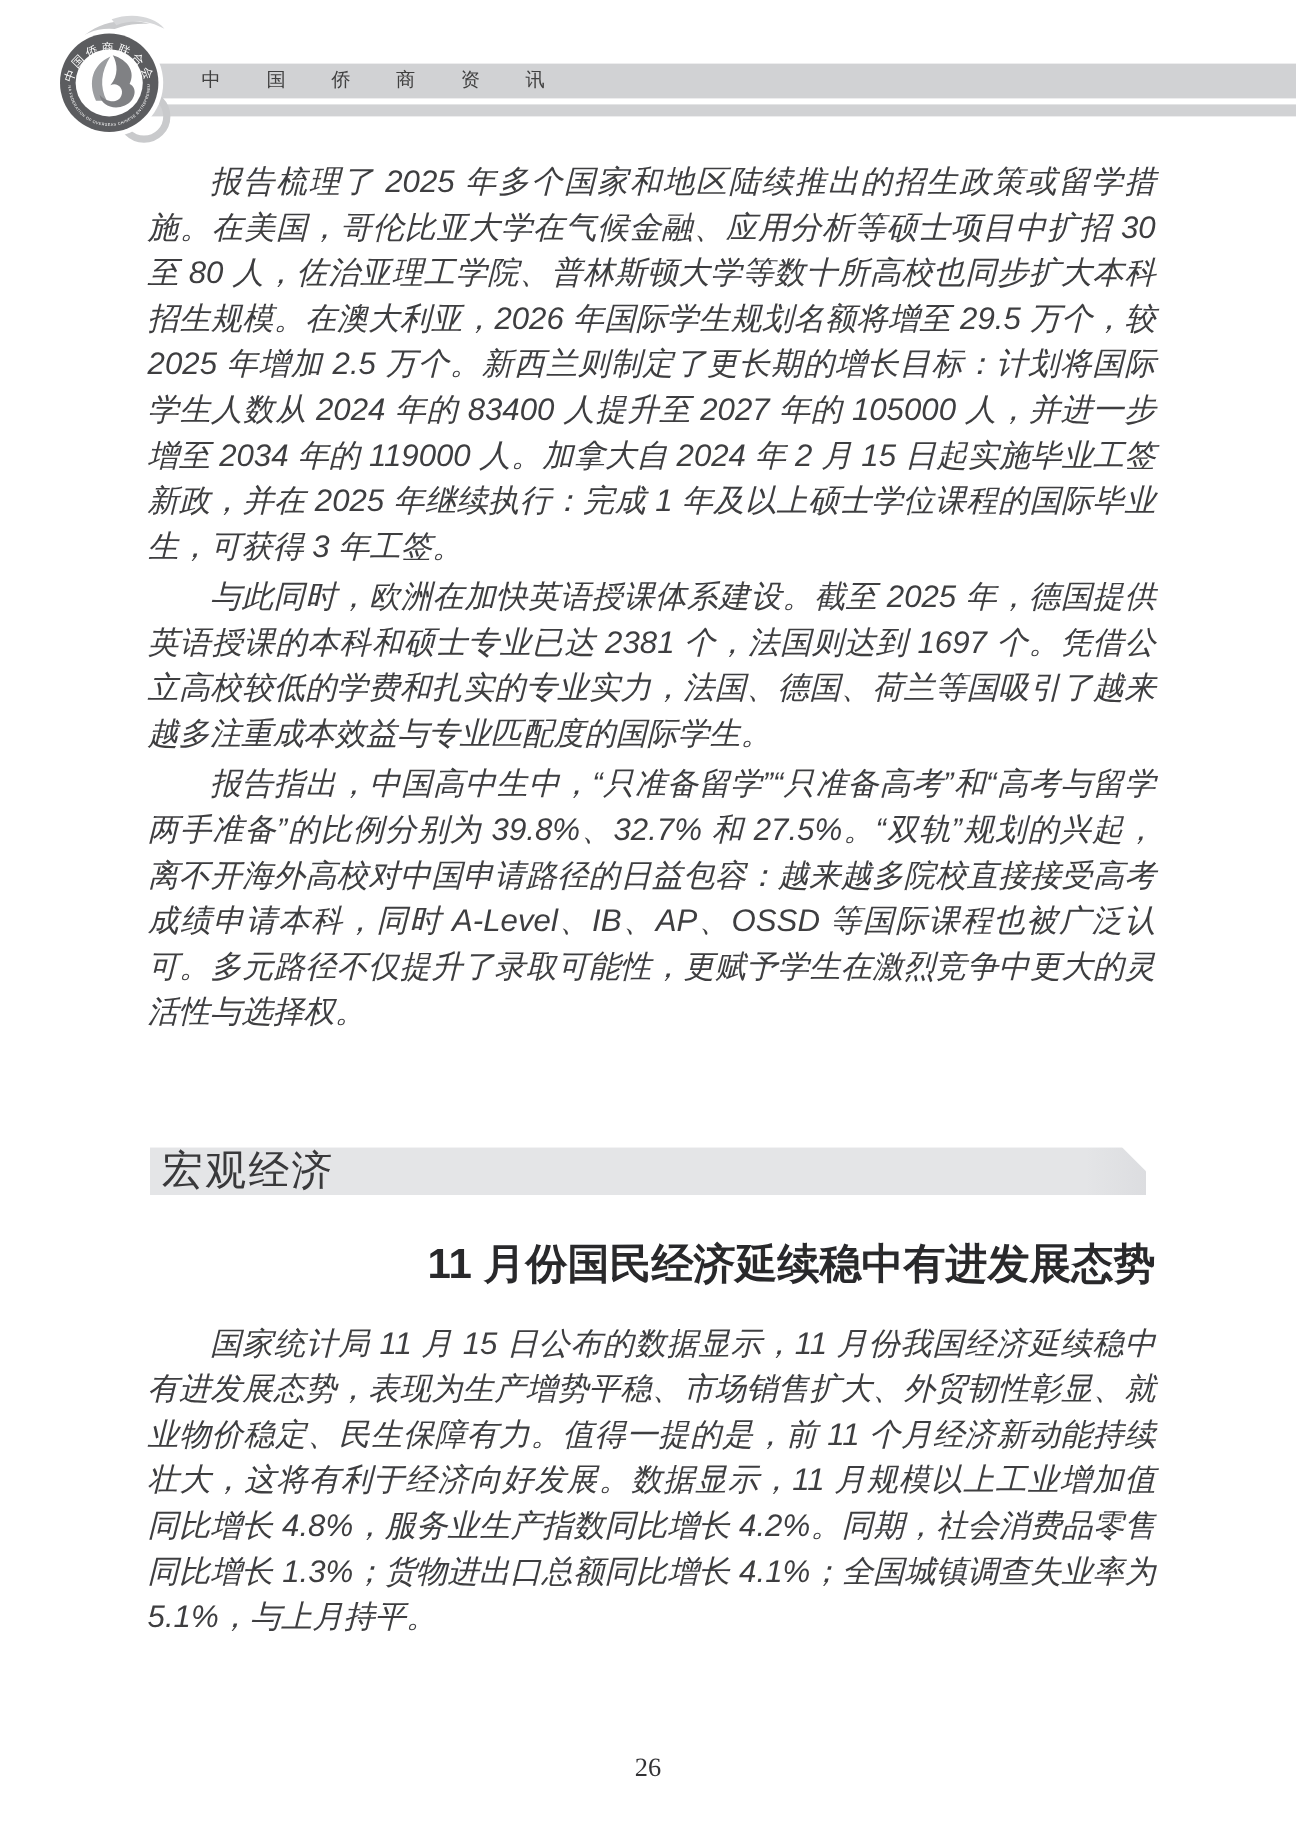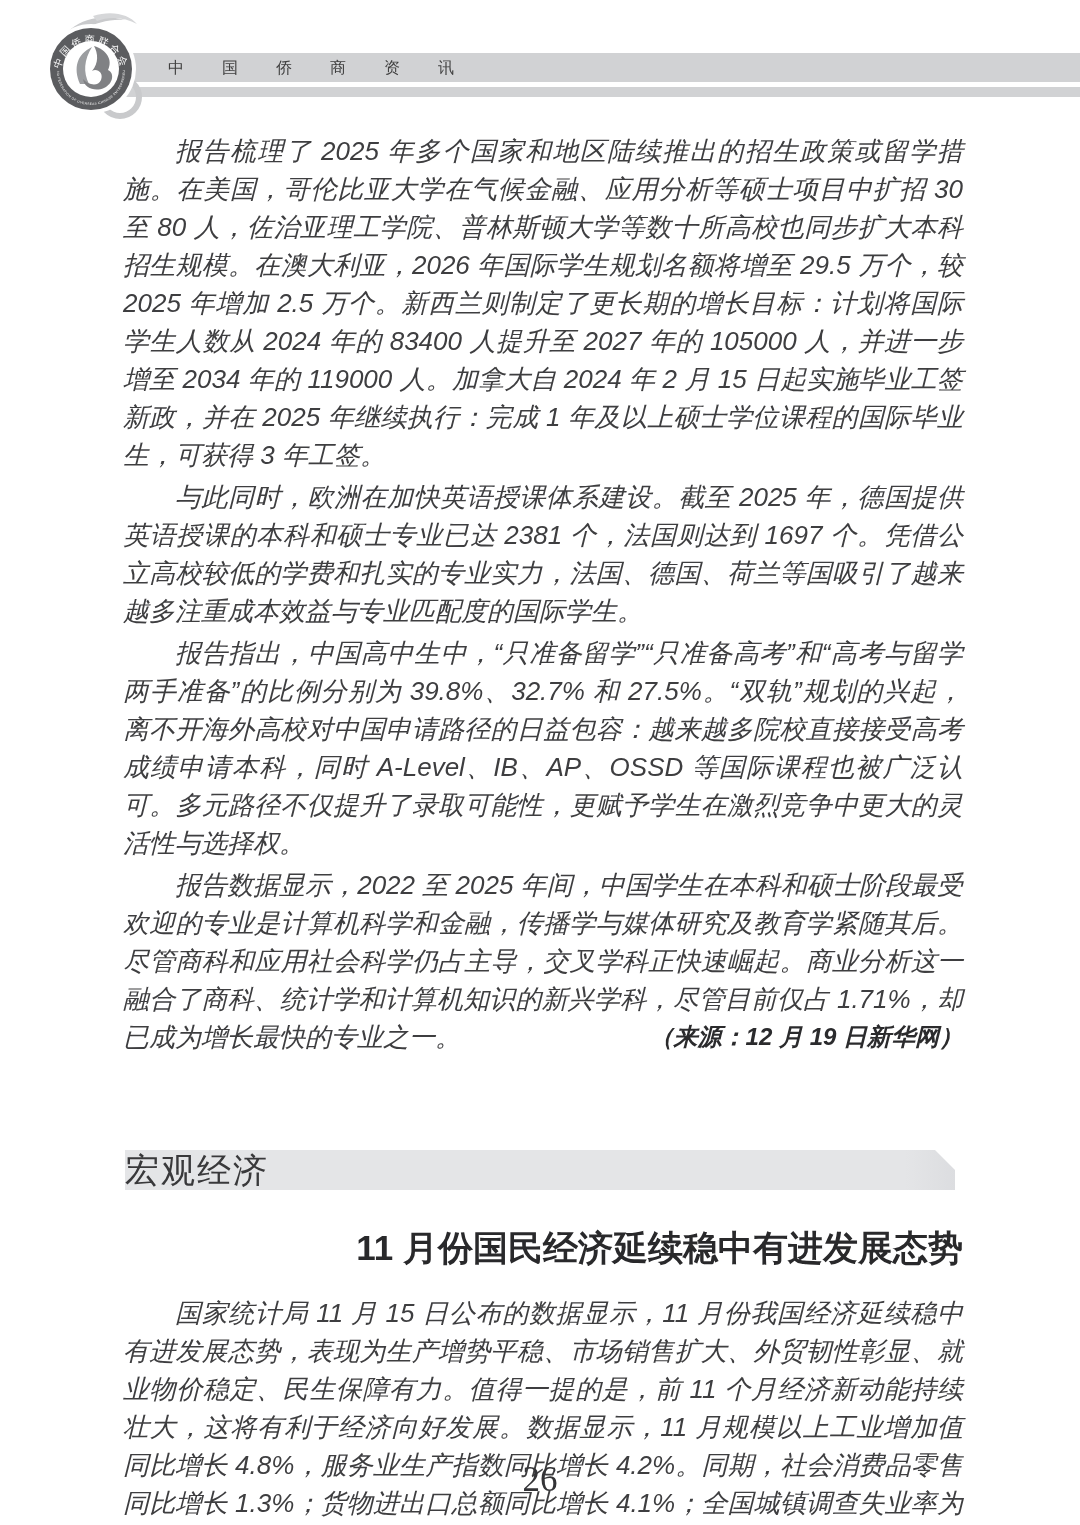--- a/index.html
+++ b/index.html
@@ -37,32 +37,32 @@
   .section-bar{
     margin-top:94px;margin-left:5px;
     width:830px;height:40px;
     background:linear-gradient(to right,#e4e5e7 0%,#e4e5e7 94%,#dcdde0 100%);
     clip-path:polygon(0 0, calc(100% - 20px) 0, 100% 20px, 100% 100%, 0 100%);
   }
   .section-label{
     display:inline-block;
     font-family:"Liberation Serif", serif;
     font-size:34px;line-height:42px;letter-spacing:2px;
-    color:#39393b;
+    color:#39393b;padding-left:10px;
   }
   .article-title{
     margin:36px 0 24px 0;
     font-size:35px;line-height:44px;font-weight:700;
     color:#29292b;text-align:right;text-indent:0;
   }
   .page-number{
     position:absolute;top:1460px;left:0;width:100%;
     text-align:center;
     font-family:"Liberation Serif", serif;
-    font-size:35px;color:#333336;
+    font-size:22px;color:#333336;
   }
 </style>
 </head>
 <body>
 
 <div class="page">
 
   <header>
     <div class="band band-main"></div>
     <div class="band band-thin"></div>
@@ -96,21 +96,20 @@
         </text>
       </svg>
     </div>
   </header>
 
   <main class="content">
 
     <p class="body-p">报告梳理了 2025 年多个国家和地区陆续推出的招生政策或留学措施。在美国，哥伦比亚大学在气候金融、应用分析等硕士项目中扩招 30 至 80 人，佐治亚理工学院、普林斯顿大学等数十所高校也同步扩大本科招生规模。在澳大利亚，2026 年国际学生规划名额将增至 29.5 万个，较 2025 年增加 2.5 万个。新西兰则制定了更长期的增长目标：计划将国际学生人数从 2024 年的 83400 人提升至 2027 年的 105000 人，并进一步增至 2034 年的 119000 人。加拿大自 2024 年 2 月 15 日起实施毕业工签新政，并在 2025 年继续执行：完成 1 年及以上硕士学位课程的国际毕业生，可获得 3 年工签。</p>
     <p class="body-p">与此同时，欧洲在加快英语授课体系建设。截至 2025 年，德国提供英语授课的本科和硕士专业已达 2381 个，法国则达到 1697 个。凭借公立高校较低的学费和扎实的专业实力，法国、德国、荷兰等国吸引了越来越多注重成本效益与专业匹配度的国际学生。</p>
     <p class="body-p">报告指出，中国高中生中，“只准备留学”“只准备高考”和“高考与留学两手准备”的比例分别为 39.8%、32.7% 和 27.5%。“双轨”规划的兴起，离不开海外高校对中国申请路径的日益包容：越来越多院校直接接受高考成绩申请本科，同时 A-Level、IB、AP、OSSD 等国际课程也被广泛认可。多元路径不仅提升了录取可能性，更赋予学生在激烈竞争中更大的灵活性与选择权。</p>
-    <p class="body-p"><span>报告数据显示，2022 至 2025 年间，中国学生在本科和硕士阶段最受欢迎的专业是计算机科学和金融，传播学与媒体研究及教育学紧随其后。尽管商科和应用社会科学仍占主导，交叉学科正快速崛起。商业分析这一融合了商科、统计学和计算机知识的新兴学科，尽管目前仅占 1.71%，却已成为增长最快的专业之一。</span><span class="source">（来源：12 月 19 日新华网）</span></p>
 
     <div class="section-bar">
       <span class="section-label">宏观经济</span>
     </div>
 
     <h2 class="article-title">11 月份国民经济延续稳中有进发展态势</h2>
 
     <p class="body-p">国家统计局 11 月 15 日公布的数据显示，11 月份我国经济延续稳中有进发展态势，表现为生产增势平稳、市场销售扩大、外贸韧性彰显、就业物价稳定、民生保障有力。值得一提的是，前 11 个月经济新动能持续壮大，这将有利于经济向好发展。数据显示，11 月规模以上工业增加值同比增长 4.8%，服务业生产指数同比增长 4.2%。同期，社会消费品零售同比增长 1.3%；货物进出口总额同比增长 4.1%；全国城镇调查失业率为 5.1%，与上月持平。</p>
 
   </main>

